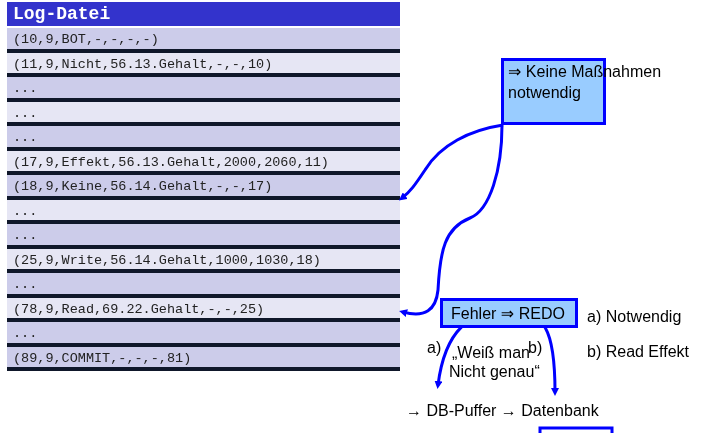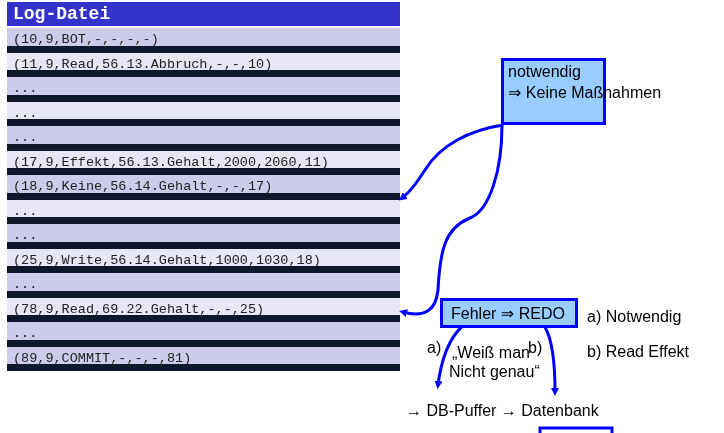--- a/index.html
+++ b/index.html
@@ -5,38 +5,38 @@
     html, body { margin: 0; padding: 0; background: #ffffff; }
     body { width: 724px; height: 433px; position: relative; overflow: hidden;
            font-family: "Liberation Sans", sans-serif; }
     .log-table { position: absolute; left: 7px; top: 2px; width: 393px; }
     .log-header { height: 24px; background: #3333cc; color: #ffffff;
                   font-family: "Liberation Mono", monospace; font-weight: bold;
                   font-size: 18px; line-height: 24px; padding-left: 6px;
                   border-bottom: 2px solid #ffffff; }
     .log-row { height: 24.5px; line-height: 24px; padding-left: 6px;
                font-family: "Liberation Mono", monospace; font-size: 13.5px;
-               color: #222222; border-bottom: 7px solid #0f172a; box-sizing: border-box; }
+               color: #222222; border-bottom: 4px solid #0f172a; box-sizing: border-box; }
     .log-row.odd { background: #ccccea; }
     .log-row.even { background: #e6e6f4; }
     svg.overlay { position: absolute; left: 0; top: 0; }
     .callout { position: absolute; background: #99ccff; border: 3px solid #0000ff;
                box-sizing: border-box; color: #000; font-size: 16px; line-height: 21px; }
     .callout-1 { left: 501px; top: 58px; width: 105px; height: 67px; padding: 0 0 0 4px;
                  white-space: nowrap; overflow: visible; }
     .callout-2 { left: 440px; top: 298px; width: 138px; height: 30px; padding: 2px 0 0 8px; }
     .label { position: absolute; font-size: 16px; color: #000; line-height: 19px; white-space: nowrap; }
   </style>
 </head>
 <body>
 
 <div class="log-table">
   <div class="log-header">Log-Datei</div>
   <div class="log-row odd">(10,9,BOT,-,-,-,-)</div>
-  <div class="log-row even">(11,9,Read,56.13.Abbruch,-,-,10)</div>
+  <div class="log-row even">(11,9,Nicht,56.13.Gehalt,-,-,10)</div>
   <div class="log-row odd">...</div>
   <div class="log-row even">...</div>
   <div class="log-row odd">...</div>
   <div class="log-row even">(17,9,Effekt,56.13.Gehalt,2000,2060,11)</div>
   <div class="log-row odd">(18,9,Keine,56.14.Gehalt,-,-,17)</div>
   <div class="log-row even">...</div>
   <div class="log-row odd">...</div>
   <div class="log-row even">(25,9,Write,56.14.Gehalt,1000,1030,18)</div>
   <div class="log-row odd">...</div>
   <div class="log-row even">(78,9,Read,69.22.Gehalt,-,-,25)</div>
@@ -51,22 +51,22 @@
     </marker>
   </defs>
   <path d="M503,125 C470,130 440,145 425,170 C415,185 410,192 402,198" stroke="#0000ff" stroke-width="3" fill="none" marker-end="url(#ah)"></path>
   <path d="M502,125 C502,170 490,210 470,218 C445,228 440,250 438,290 C436,310 425,318 403,312" stroke="#0000ff" stroke-width="3" fill="none" marker-end="url(#ah)"></path>
   <path d="M508,312 C470,310 445,330 438,385" stroke="#0000ff" stroke-width="3" fill="none" marker-end="url(#ah)"></path>
   <path d="M508,312 C545,310 555,330 555,392" stroke="#0000ff" stroke-width="3" fill="none" marker-end="url(#ah)"></path>
   <rect x="540" y="428" width="72" height="10" fill="none" stroke="#0000ff" stroke-width="3"></rect>
 </svg>
 
 <div class="callout callout-1">
+  <div>⇒ Keine Maßnahmen</div>
   <div>notwendig</div>
-  <div>⇒ Keine Maßnahmen</div>
 </div>
 
 <div class="callout callout-2">
   <span>Fehler ⇒ REDO</span>
 </div>
 
 <div class="label" style="left:427px; top:338px;">a)</div>
 <div class="label" style="left:528px; top:338px;">b)</div>
 <div class="label" style="left:452px; top:343px;">„Weiß man</div>
 <div class="label" style="left:449px; top:362px;">Nicht genau“</div>

